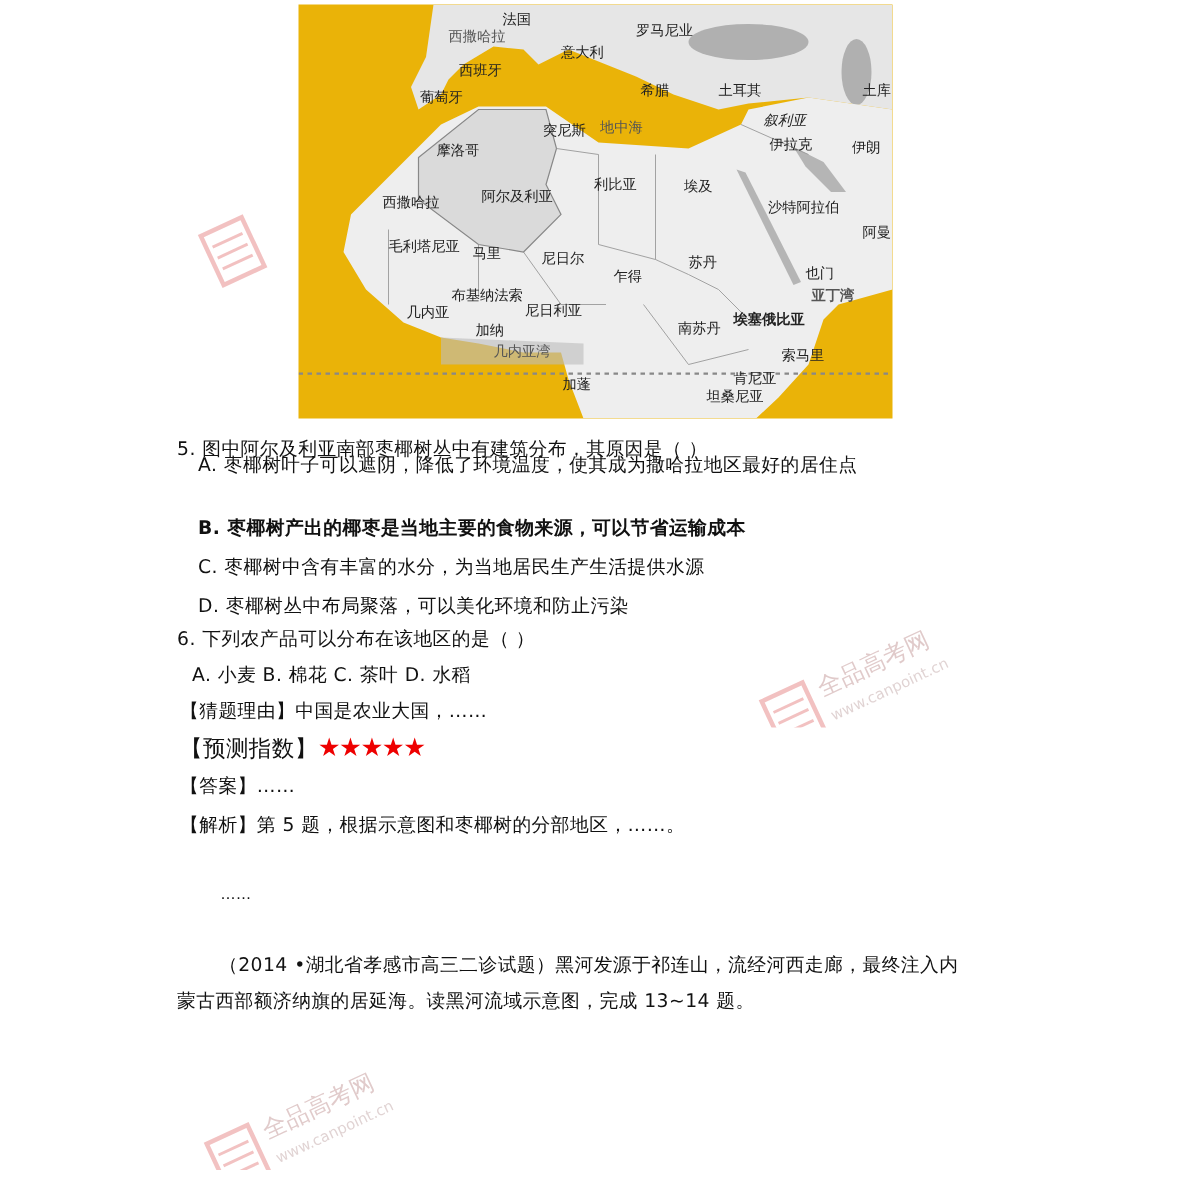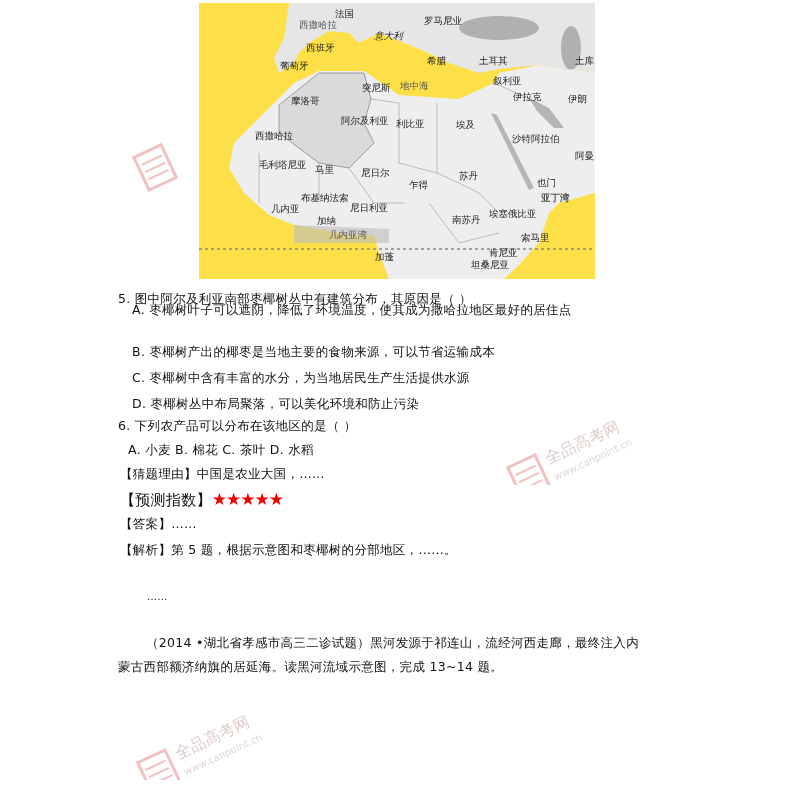--- a/index.html
+++ b/index.html
@@ -1,19 +1,19 @@
 <!DOCTYPE html>
 <html><head>
   <meta charset="utf-8">
   <style>
     html, body { margin: 0; padding: 0; background: #ffffff; }
     body { width: 794px; height: 789px; position: relative; overflow: hidden;
       font-family: "DejaVu Sans", "Liberation Sans", sans-serif; color: #111; }
     .map { position: absolute; left: 199px; top: 3px; width: 396px; height: 276px;
-      background: #fde047; overflow: hidden; }
+      background: #eab308; overflow: hidden; }
     .map svg { position: absolute; left: 0; top: 0; }
     .map-label { position: absolute; font-size: 9.5px; color: #222; white-space: nowrap; line-height: 1; }
     .map-label.water { color: #555; }
     .line { position: absolute; left: 118px; font-size: 12.5px; white-space: nowrap; line-height: 1; letter-spacing: 0.3px; }
     .opt { left: 132px; }
     .stars { color: #ee0000; font-size: 17px; letter-spacing: -1px; }
     .big { font-size: 15px; }
     .wm { position: absolute; opacity: 0.55; }
   </style>
 </head>
@@ -48,62 +48,62 @@
       <path d="M60 150 L60 200"></path>
       <path d="M230 200 L260 240 L300 230"></path>
     </g>
 
     <line x1="0" y1="246" x2="396" y2="246" stroke="#888" stroke-width="1.5" stroke-dasharray="3,3"></line>
   </svg>
   <div id="map-labels">
       <div class="map-label" style="left: 136px; top: 6px;">法国</div>
       <div class="map-label water" style="left: 100px; top: 17px;">西撒哈拉</div>
       <div class="map-label" style="left: 225px; top: 13px;">罗马尼业</div>
-      <div class="map-label" style="left: 175px; top: 28px; font-style: italic;">意大利</div>
+      <div class="map-label" style="left: 175px; top: 28px;">意大利</div>
       <div class="map-label" style="left: 107px; top: 40px;">西班牙</div>
       <div class="map-label" style="left: 81px; top: 58px;">葡萄牙</div>
       <div class="map-label" style="left: 228px; top: 53px;">希腊</div>
       <div class="map-label" style="left: 280px; top: 53px;">土耳其</div>
       <div class="map-label" style="left: 376px; top: 53px;">土库</div>
       <div class="map-label" style="left: 163px; top: 80px;">突尼斯</div>
       <div class="map-label water" style="left: 201px; top: 78px;">地中海</div>
-      <div class="map-label" style="left: 294px; top: 73px;">叙利亚</div>
+      <div class="map-label" style="left: 310px; top: 73px; font-style: italic;">叙利亚</div>
       <div class="map-label" style="left: 314px; top: 89px;">伊拉克</div>
       <div class="map-label" style="left: 369px; top: 91px;">伊朗</div>
       <div class="map-label" style="left: 92px; top: 93px;">摩洛哥</div>
-      <div class="map-label" style="left: 122px; top: 113px; margin-left: 20px;">阿尔及利亚</div>
+      <div class="map-label" style="left: 122px; top: 124px;">阿尔及利亚</div>
       <div class="map-label" style="left: 197px; top: 117px; font-family: Liberation Serif, serif;">利比亚</div>
       <div class="map-label" style="left: 257px; top: 117px;">埃及</div>
       <div class="map-label" style="left: 56px; top: 128px;">西撒哈拉</div>
       <div class="map-label" style="left: 313px; top: 131px;">沙特阿拉伯</div>
       <div class="map-label" style="left: 376px; top: 148px;">阿曼</div>
       <div class="map-label" style="left: 60px; top: 157px; text-align: center;">毛利塔尼亚</div>
       <div class="map-label" style="left: 116px; top: 162px;">马里</div>
       <div class="map-label" style="left: 162px; top: 165px;">尼日尔</div>
       <div class="map-label" style="left: 260px; top: 168px;">苏丹</div>
       <div class="map-label" style="left: 210px; top: 177px;">乍得</div>
       <div class="map-label" style="left: 338px; top: 175px;">也门</div>
       <div class="map-label water" style="left: 342px; top: 190px; font-weight: bold;">亚丁湾</div>
       <div class="map-label" style="left: 102px; top: 190px;">布基纳法索</div>
       <div class="map-label" style="left: 72px; top: 201px;">几内亚</div>
       <div class="map-label" style="left: 151px; top: 200px;">尼日利亚</div>
-      <div class="map-label" style="left: 290px; top: 206px;">埃塞俄比亚</div>
+      <div class="map-label" style="left: 290px; top: 206px; font-weight: bold;">埃塞俄比亚</div>
       <div class="map-label" style="left: 253px; top: 212px;">南苏丹</div>
       <div class="map-label" style="left: 118px; top: 213px;">加纳</div>
       <div class="map-label water" style="left: 130px; top: 227px;">几内亚湾</div>
       <div class="map-label" style="left: 322px; top: 230px; text-align: center;">索马里</div>
       <div class="map-label" style="left: 290px; top: 245px;">肯尼亚</div>
       <div class="map-label" style="left: 176px; top: 249px;">加蓬</div>
       <div class="map-label" style="left: 272px; top: 257px;">坦桑尼亚</div>
     </div>
 </div>
 
 <div class="line" style="top:293px;">5. 图中阿尔及利亚南部枣椰树丛中有建筑分布，其原因是（     ）</div>
 <div class="line opt" style="top:304px;">A. 枣椰树叶子可以遮阴，降低了环境温度，使其成为撒哈拉地区最好的居住点</div>
-<div class="line opt" style="top:346px;">B. 枣椰树产出的椰枣是当地主要的食物来源，可以节省运输成本</div>
+<div class="line opt" style="top:346px;font-weight:bold;">B. 枣椰树产出的椰枣是当地主要的食物来源，可以节省运输成本</div>
 <div class="line opt" style="top:372px;">C. 枣椰树中含有丰富的水分，为当地居民生产生活提供水源</div>
 <div class="line opt" style="top:398px;">D. 枣椰树丛中布局聚落，可以美化环境和防止污染</div>
 
 <div class="line" style="top:420px;">6. 下列农产品可以分布在该地区的是（     ）</div>
 <div class="line" style="top:444px; left:128px;">A. 小麦    B. 棉花    C. 茶叶   D. 水稻</div>
 <div class="line" style="top:468px; left:120px;">【猜题理由】中国是农业大国，……</div>
 <div class="line big" style="top:491px; left:120px;">
   <span>【预测指数】</span><span class="stars">★★★★★</span>
 </div>
 <div class="line" style="top:518px; left:120px;">【答案】……</div>

